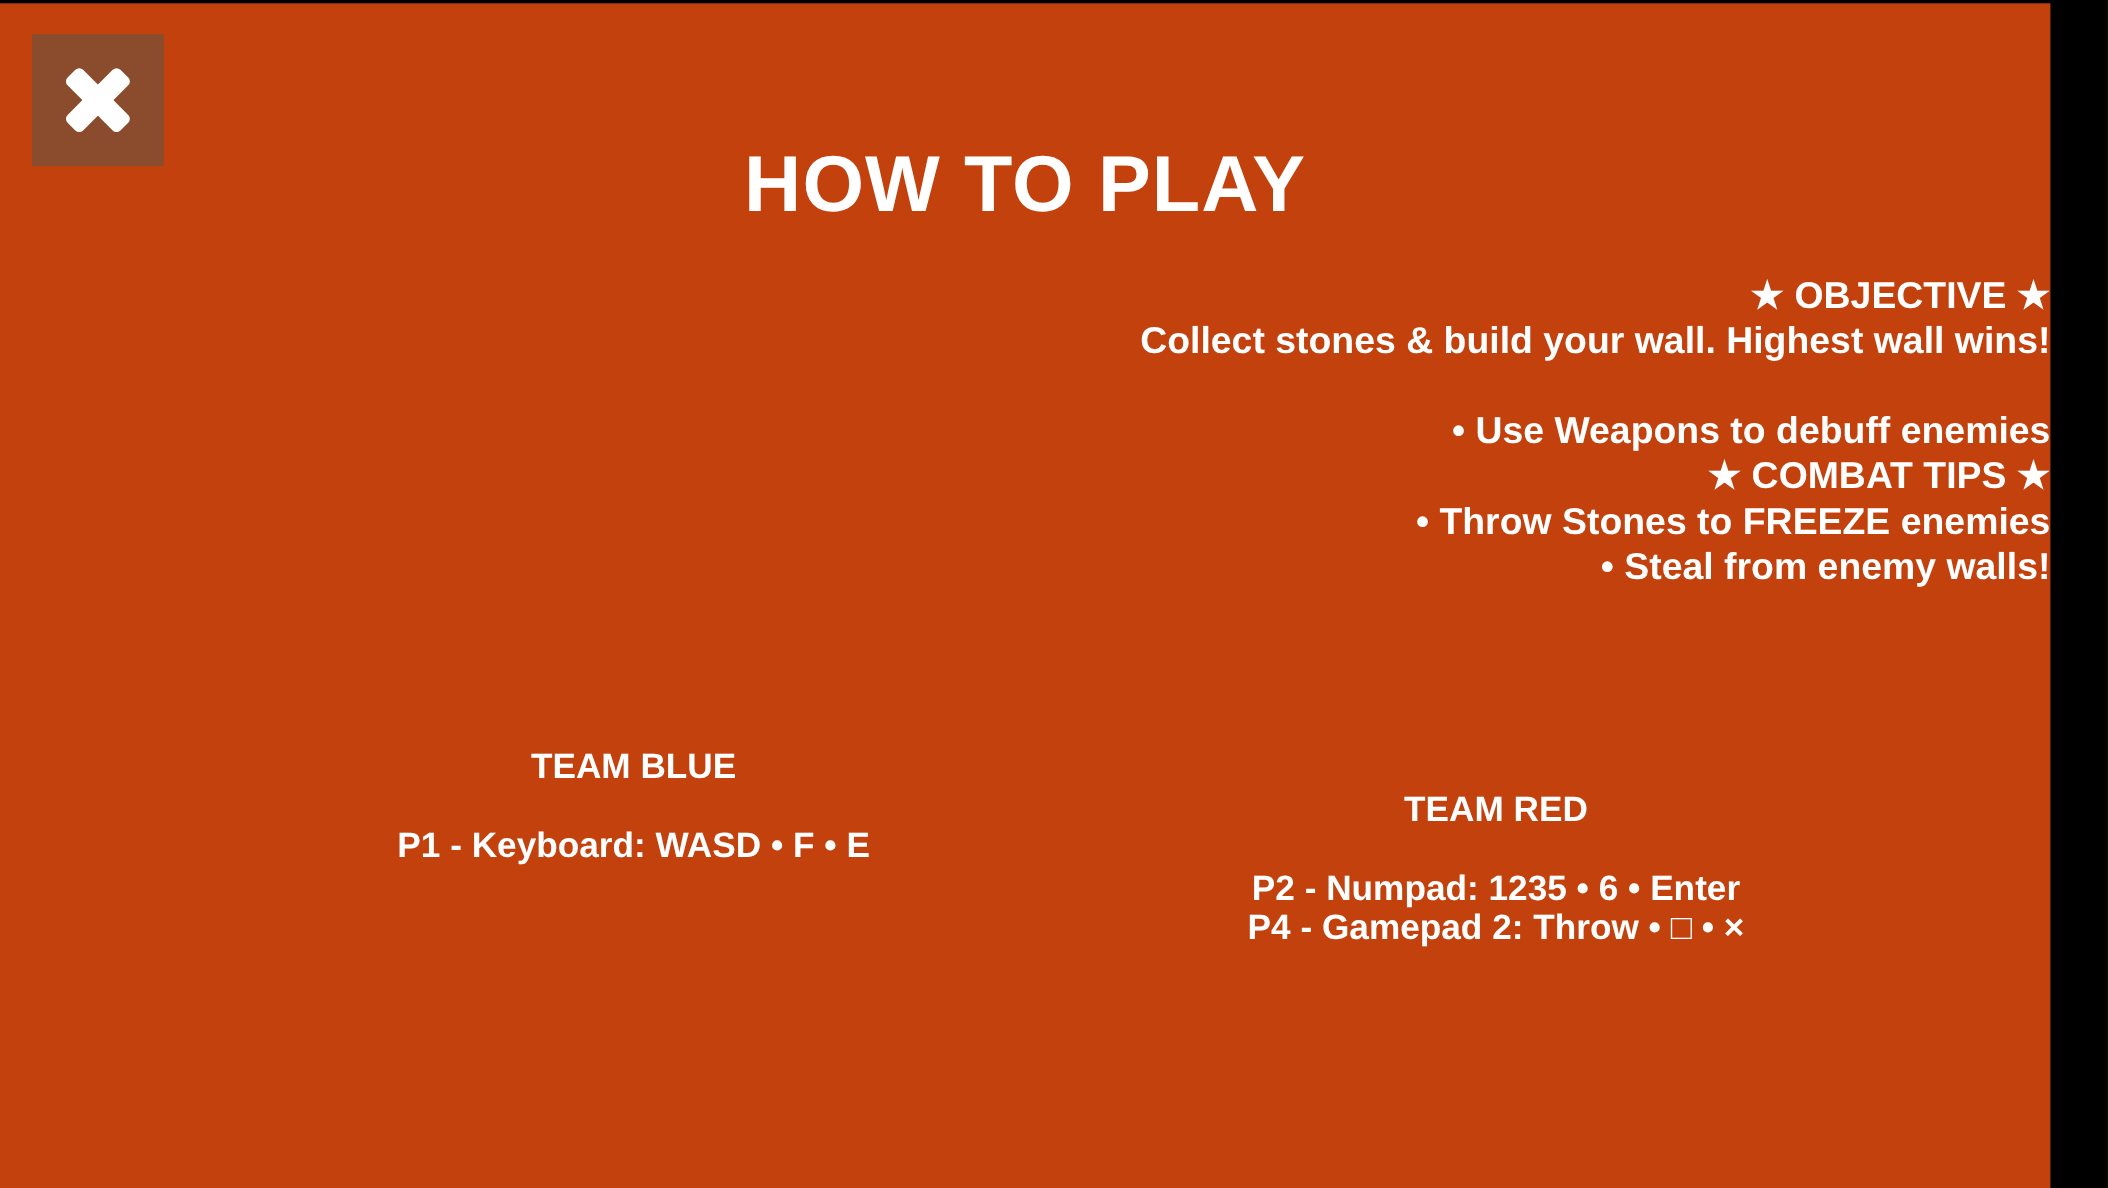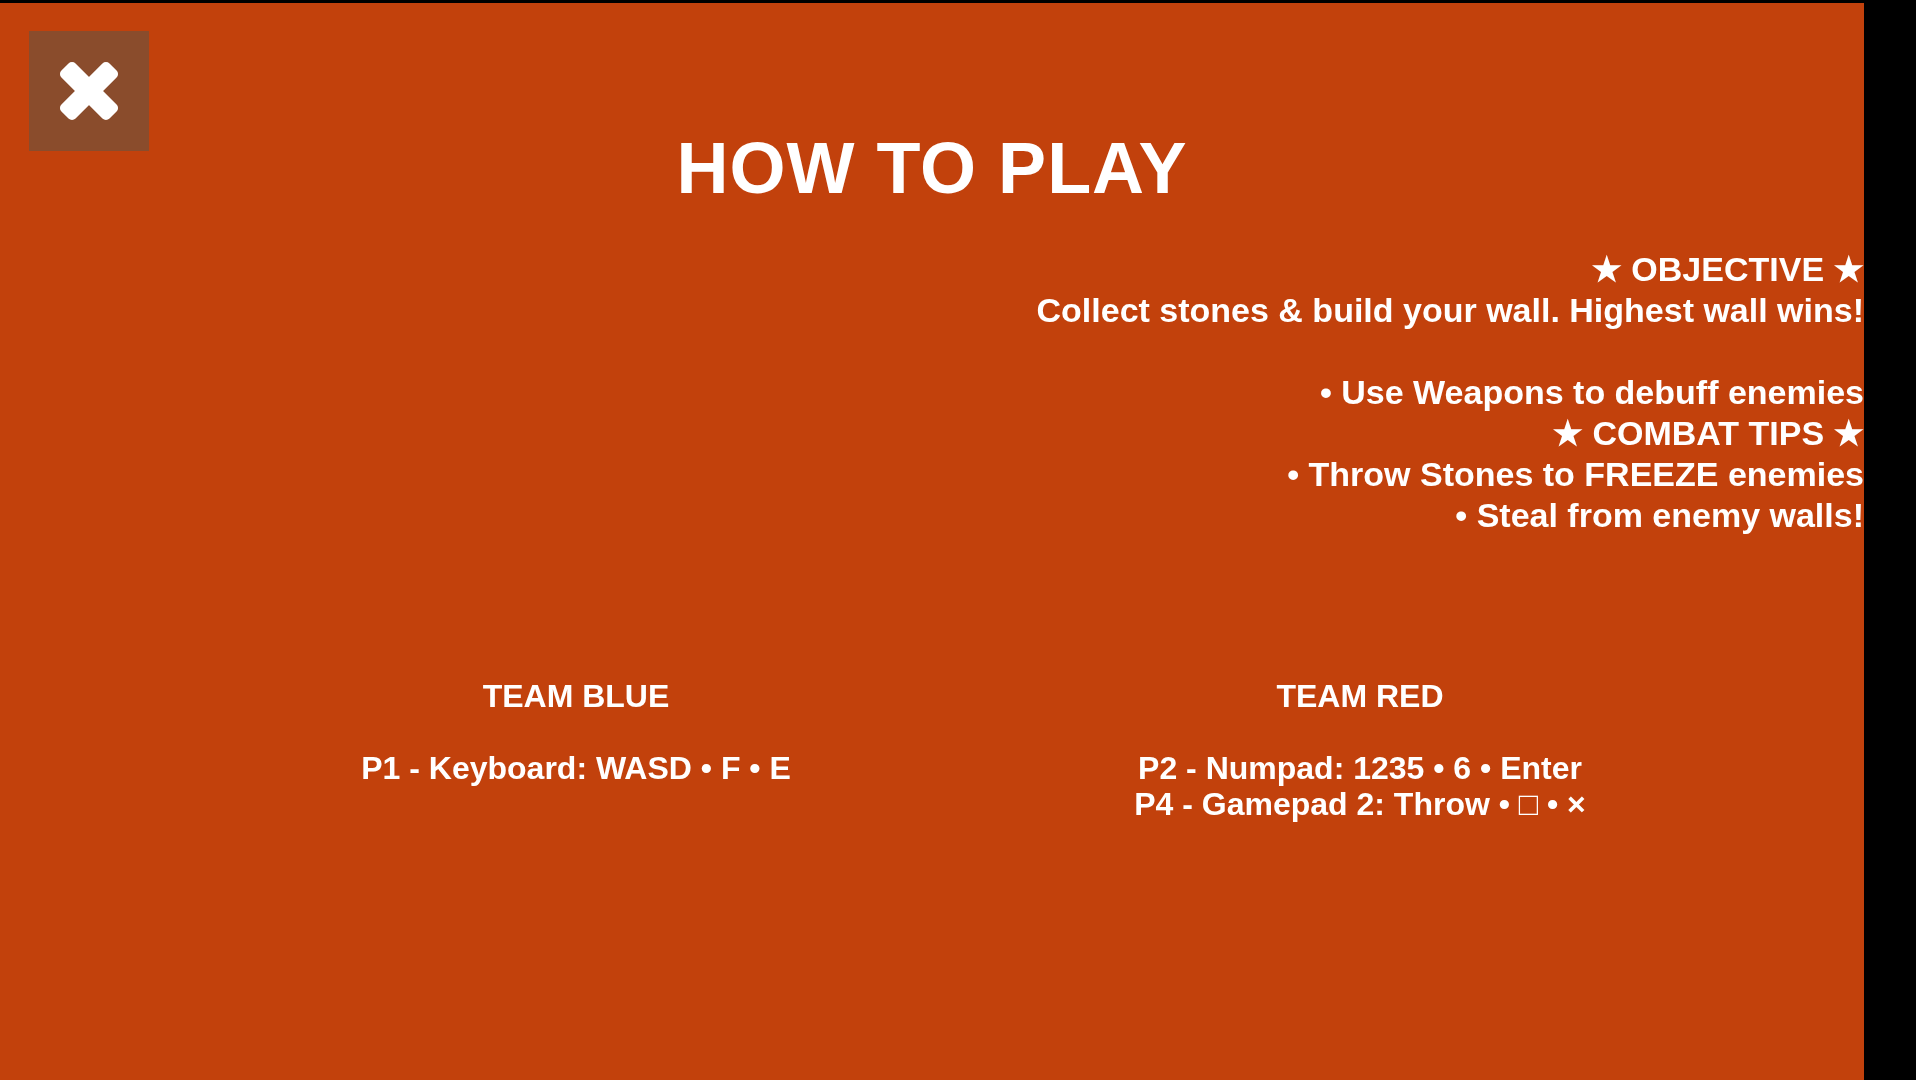--- a/index.html
+++ b/index.html
@@ -95,21 +95,21 @@
     top: 0;
     transform: translateX(-50%);
     text-align: center;
     white-space: nowrap;
     color: #FFFFFF;
     font-size: 32px;
     line-height: 36px;
     font-weight: bold;
   }
   .team-column.blue { left: 540px; margin-left: 36px; }
-  .team-column.red  { left: 1360px; }
+  .team-column.red  { left: 1360px; margin-top: 39px; }
   .team-column .blank-line { height: 36px; }
 </style>
 </head>
 <body>
 
 <div class="screen">
 
   <button class="close-button">
     <span class="x-icon">
       <span class="bar a"></span>

